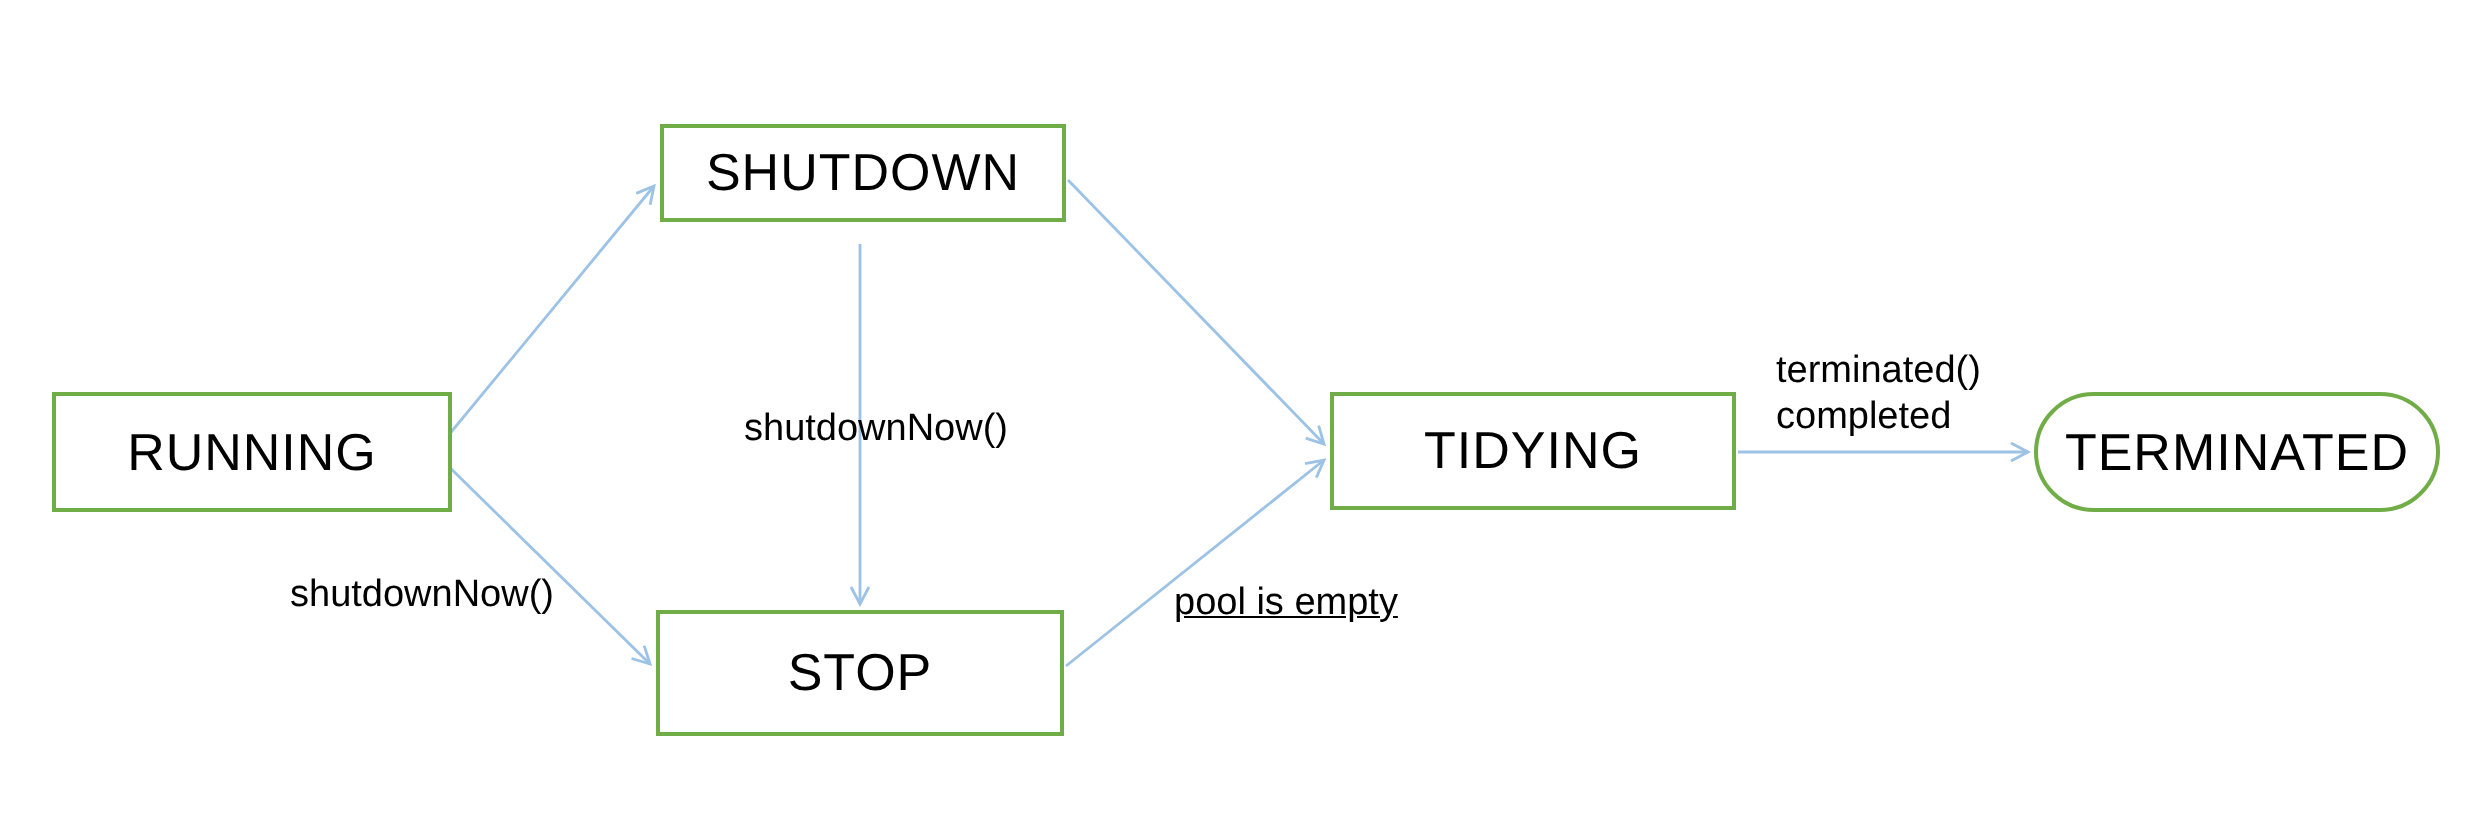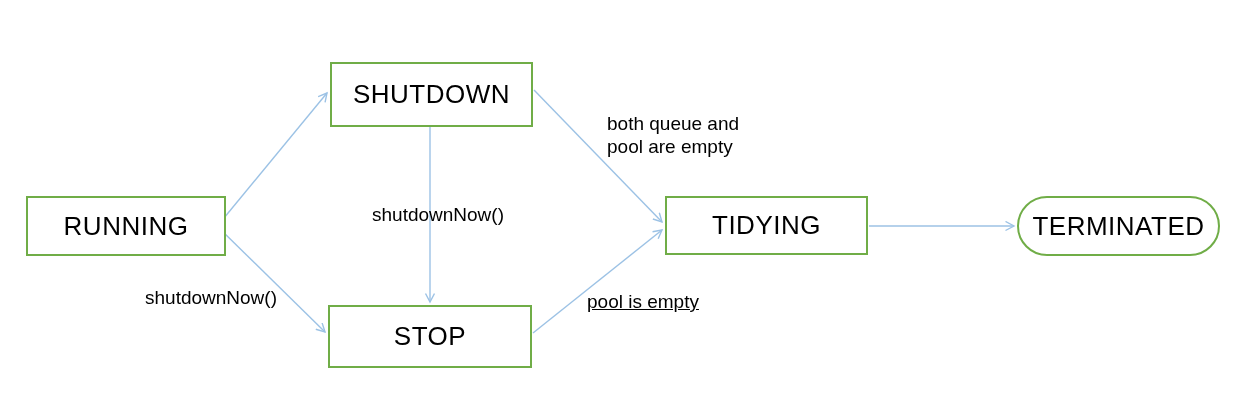--- a/index.html
+++ b/index.html
@@ -71,40 +71,40 @@
     <line x1="430" y1="122" x2="430" y2="302" marker-end="url(#arrowhead)"></line>
     <line x1="534" y1="90" x2="662" y2="222" marker-end="url(#arrowhead)"></line>
     <line x1="533" y1="333" x2="662" y2="230" marker-end="url(#arrowhead)"></line>
     <line x1="869" y1="226" x2="1014" y2="226" marker-end="url(#arrowhead)"></line>
   </svg>
 
   <div class="state" style="left:26px;  top:196px; width:200px; height:60px;">
     <span>RUNNING</span>
   </div>
 
-  <div class="state" style="left:330px; top:62px;  width:203px; height:65px;">
+  <div class="state" style="left:330px; top:62px;  width:203px; height:49px;">
     <span>SHUTDOWN</span>
   </div>
 
   <div class="state" style="left:328px; top:305px; width:204px; height:63px;">
     <span>STOP</span>
   </div>
 
   <div class="state" style="left:665px; top:196px; width:203px; height:59px;text-align:center;">
     <span>TIDYING</span>
   </div>
 
   <div class="state" style="left:1017px; top:196px; width:203px; height:60px;border-radius:30px;">
     <span>TERMINATED</span>
   </div>
 
 
   <div class="edge-label" style="left:145px; top:286px;">shutdownNow()</div>
 
   <div class="edge-label" style="left:372px; top:203px;">shutdownNow()</div>
 
-  <div class="edge-label" style="left:607px; top:112px;">both queue and
-pool are empty</div>
 
   <div class="edge-label" style="left:587px; top:290px;text-decoration:underline;">pool is empty</div>
 
+  <div class="edge-label" style="left:888px; top:174px;">terminated()
+completed</div>
 
 </div>
 
 </body></html>

